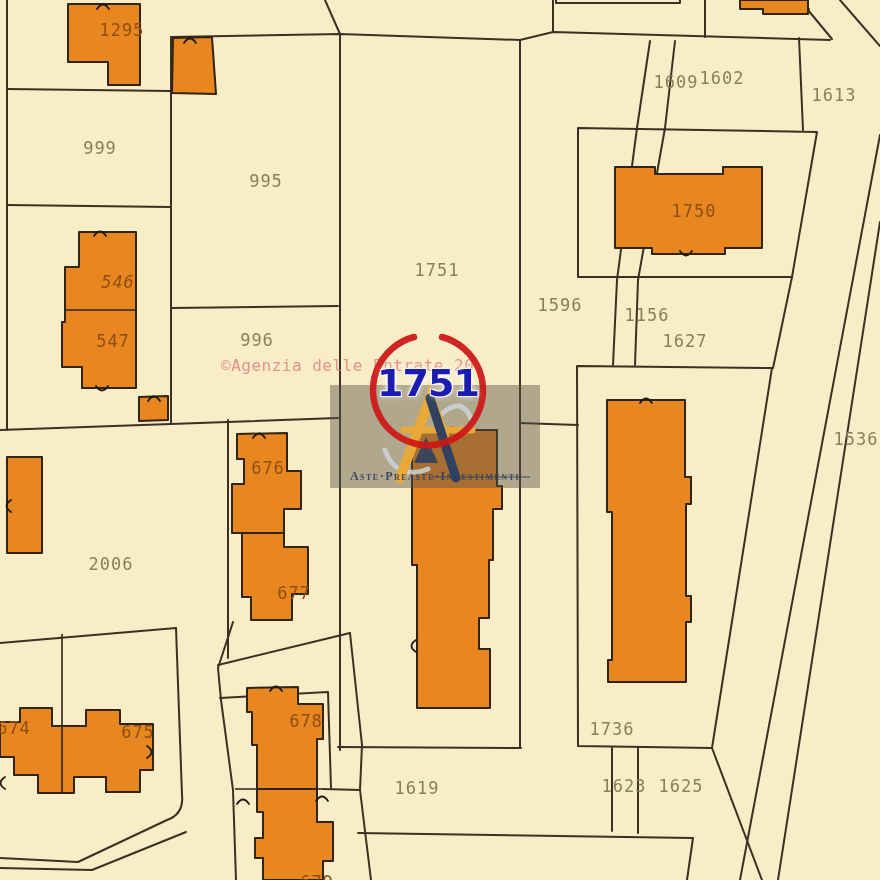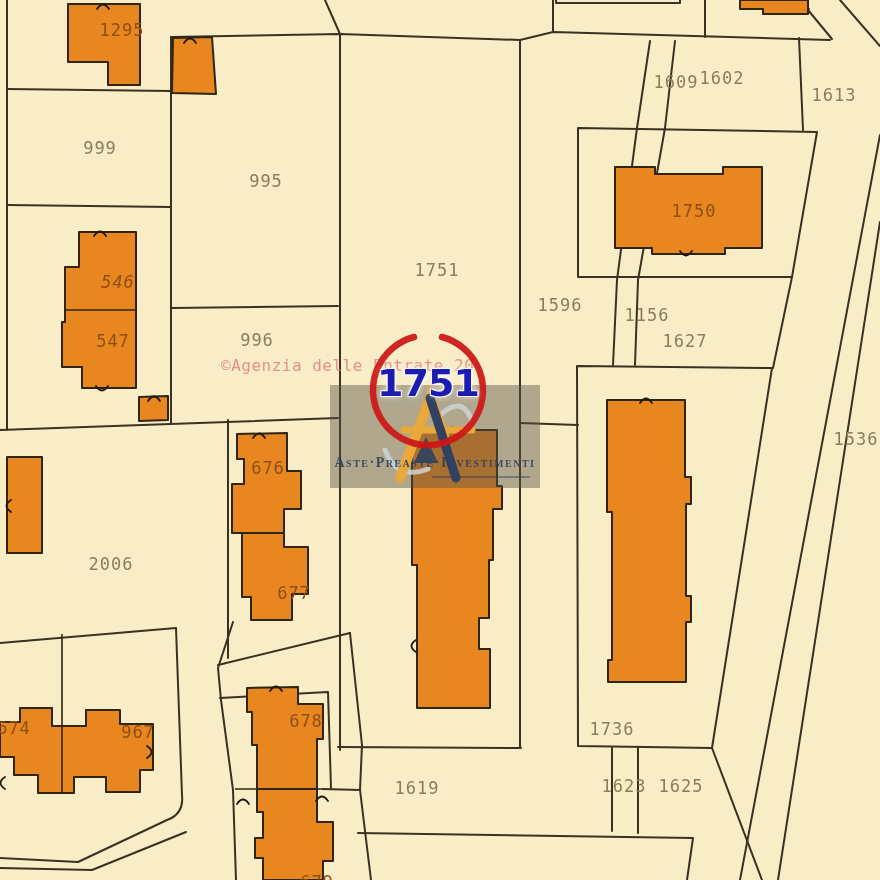--- a/index.html
+++ b/index.html
@@ -18,23 +18,23 @@
   .tick path{fill:none;stroke:#1e1a10;stroke-width:1.8;stroke-linecap:round;}
   #labels{position:absolute;inset:0;}
   .lbl{position:absolute;transform:translate(-50%,-50%);font:17px "DejaVu Sans Mono",monospace;
        letter-spacing:1px;white-space:nowrap;}
   .lbl.parcel{color:var(--parcel-label);}
   .lbl.building{color:var(--building-label);}
   #agenzia{position:absolute;left:221px;top:356px;font:16px "DejaVu Sans Mono",monospace;
            color:var(--watermark-pink);opacity:.92;letter-spacing:.5px;white-space:nowrap;}
   #graybox{position:absolute;left:330px;top:385px;width:210px;height:103px;background:var(--overlay-gray);}
   #logo{left:0;top:0;}
-  .brand{position:absolute;left:0;top:70px;width:100%;text-align:center;
+  .brand{position:absolute;left:0;top:84px;width:100%;text-align:center;
          font-family:"Liberation Serif",serif;font-variant:small-caps;font-weight:bold;
-         font-size:14px;letter-spacing:1.5px;color:var(--brand-navy);opacity:.9;}
+         font-size:12px;letter-spacing:1.5px;color:var(--brand-navy);opacity:.9;}
   .brand-underline{position:absolute;left:102px;top:91px;width:98px;height:2px;
          background:rgba(49,65,95,.45);}
   #hl{pointer-events:none;}
   #redcircle{fill:none;stroke:var(--highlight-red);stroke-width:6.5;stroke-linecap:round;opacity:.93;}
   #hltext{position:absolute;left:428px;top:383px;transform:translate(-50%,-50%);
           font-family:"DejaVu Sans",sans-serif;font-weight:bold;font-size:38px;letter-spacing:-1px;
           color:var(--highlight-blue);
           text-shadow:-1px -1px 0 #f4f4ff,1px -1px 0 #f4f4ff,-1px 1px 0 #f4f4ff,1px 1px 0 #f4f4ff,0 0 6px rgba(255,255,255,.9);}
   .logo-stroke{fill:none;stroke-linecap:round;}
 </style>
@@ -146,21 +146,21 @@
       <div class="lbl parcel" style="left: 612px; top: 729px;">1736</div>
       <div class="lbl parcel" style="left: 417px; top: 788px;">1619</div>
       <div class="lbl parcel" style="left: 624px; top: 786px;">1623</div>
       <div class="lbl parcel" style="left: 681px; top: 786px;">1625</div>
       <div class="lbl building" style="left: 122px; top: 30px;">1295</div>
       <div class="lbl building" style="left: 118px; top: 282px; font-style: italic;">546</div>
       <div class="lbl building" style="left: 113px; top: 341px;">547</div>
       <div class="lbl building" style="left: 268px; top: 468px;">676</div>
       <div class="lbl building" style="left: 294px; top: 593px;">677</div>
       <div class="lbl building" style="left: 14px; top: 728px;">674</div>
-      <div class="lbl building" style="left: 138px; top: 732px;">967</div>
+      <div class="lbl building" style="left: 138px; top: 732px;">675</div>
       <div class="lbl building" style="left: 306px; top: 721px;">678</div>
       <div class="lbl building" style="left: 317px; top: 835px; margin-top: 47px;">679</div>
       <div class="lbl building" style="left: 694px; top: 211px;">1750</div>
     </div>
 
   <div id="agenzia">©Agenzia delle Entrate 20</div>
 
   <div id="graybox">
     <svg id="logo" width="210" height="103" viewBox="0 0 210 103">
       <path class="logo-stroke" d="M55,65 Q66,96 98,84" stroke="var(--logo-silver)" stroke-width="5" opacity="0.85" fill="none"></path>

